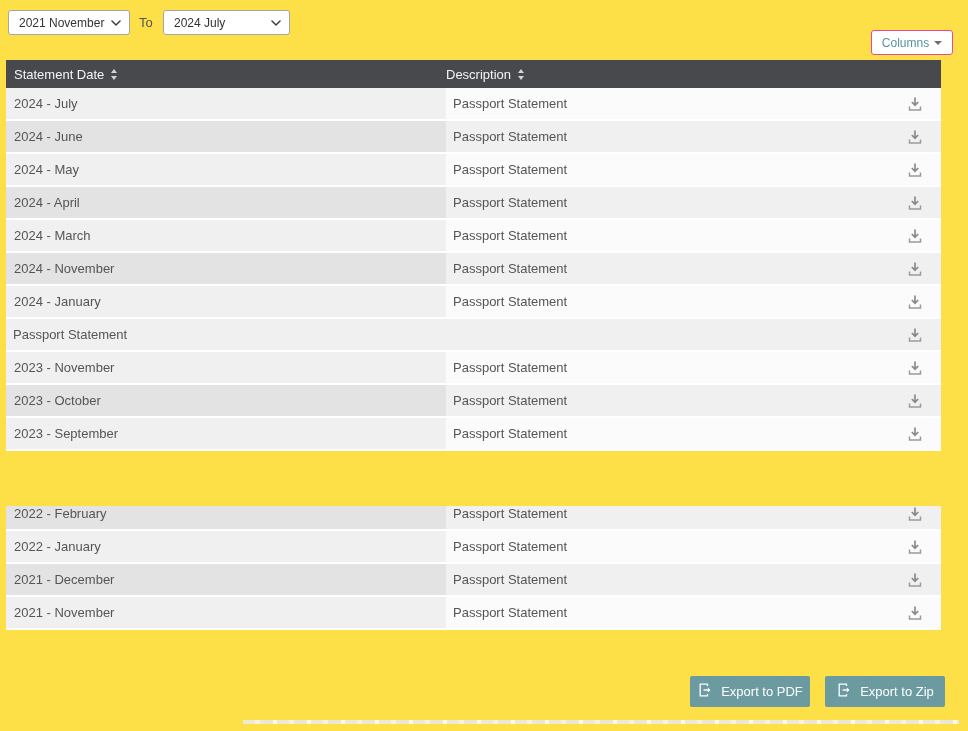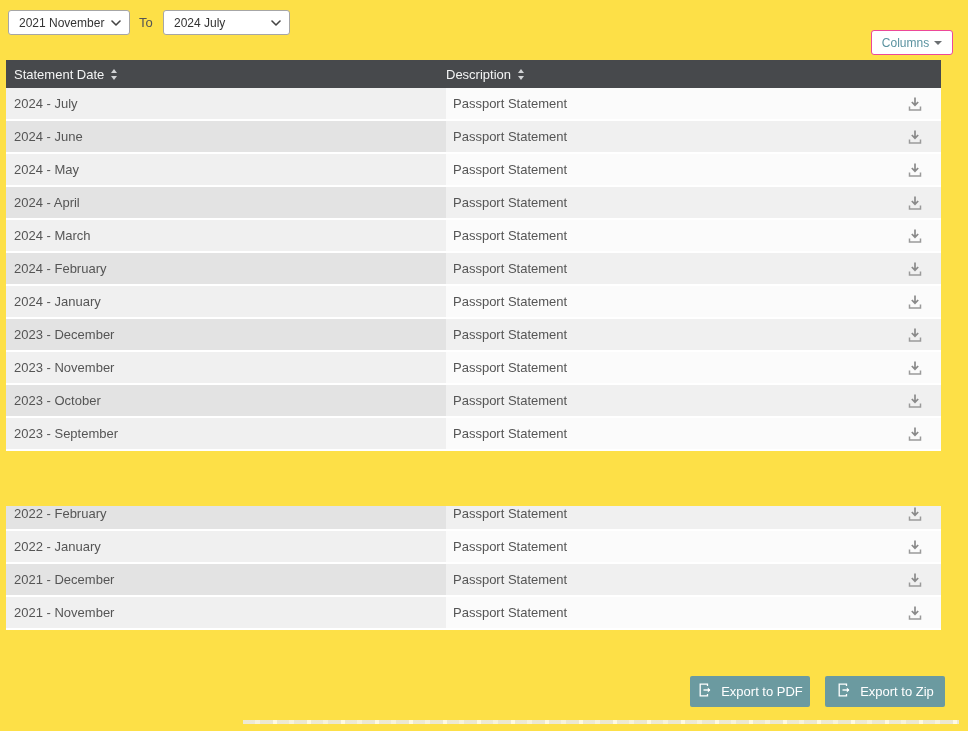--- a/index.html
+++ b/index.html
@@ -177,21 +177,21 @@
       <div class="cell c-act">
         <span class="dl">
           <svg width="16" height="16" viewBox="0 0 16 16">
               <path d="M8 1.5v7.5M4.8 6l3.2 3.2L11.2 6" fill="none" stroke="#8a8a8a" stroke-width="1.7"></path>
               <path d="M2.5 10.5v3.5h11v-3.5" fill="none" stroke="#9a9a9a" stroke-width="1.5"></path>
             </svg>
         </span>
       </div>
     </div>
       <div class="row">
-      <div class="cell c-date">2024 - February</div>
+      <div class="cell c-date">2024 - November</div>
       <div class="cell c-desc">Passport Statement</div>
       <div class="cell c-act">
         <span class="dl">
           <svg width="16" height="16" viewBox="0 0 16 16">
               <path d="M8 1.5v7.5M4.8 6l3.2 3.2L11.2 6" fill="none" stroke="#8a8a8a" stroke-width="1.7"></path>
               <path d="M2.5 10.5v3.5h11v-3.5" fill="none" stroke="#9a9a9a" stroke-width="1.5"></path>
             </svg>
         </span>
       </div>
     </div>
@@ -201,21 +201,20 @@
       <div class="cell c-act">
         <span class="dl">
           <svg width="16" height="16" viewBox="0 0 16 16">
               <path d="M8 1.5v7.5M4.8 6l3.2 3.2L11.2 6" fill="none" stroke="#8a8a8a" stroke-width="1.7"></path>
               <path d="M2.5 10.5v3.5h11v-3.5" fill="none" stroke="#9a9a9a" stroke-width="1.5"></path>
             </svg>
         </span>
       </div>
     </div>
       <div class="row">
-      <div class="cell c-date">2023 - December</div>
       <div class="cell c-desc">Passport Statement</div>
       <div class="cell c-act">
         <span class="dl">
           <svg width="16" height="16" viewBox="0 0 16 16">
               <path d="M8 1.5v7.5M4.8 6l3.2 3.2L11.2 6" fill="none" stroke="#8a8a8a" stroke-width="1.7"></path>
               <path d="M2.5 10.5v3.5h11v-3.5" fill="none" stroke="#9a9a9a" stroke-width="1.5"></path>
             </svg>
         </span>
       </div>
     </div>

